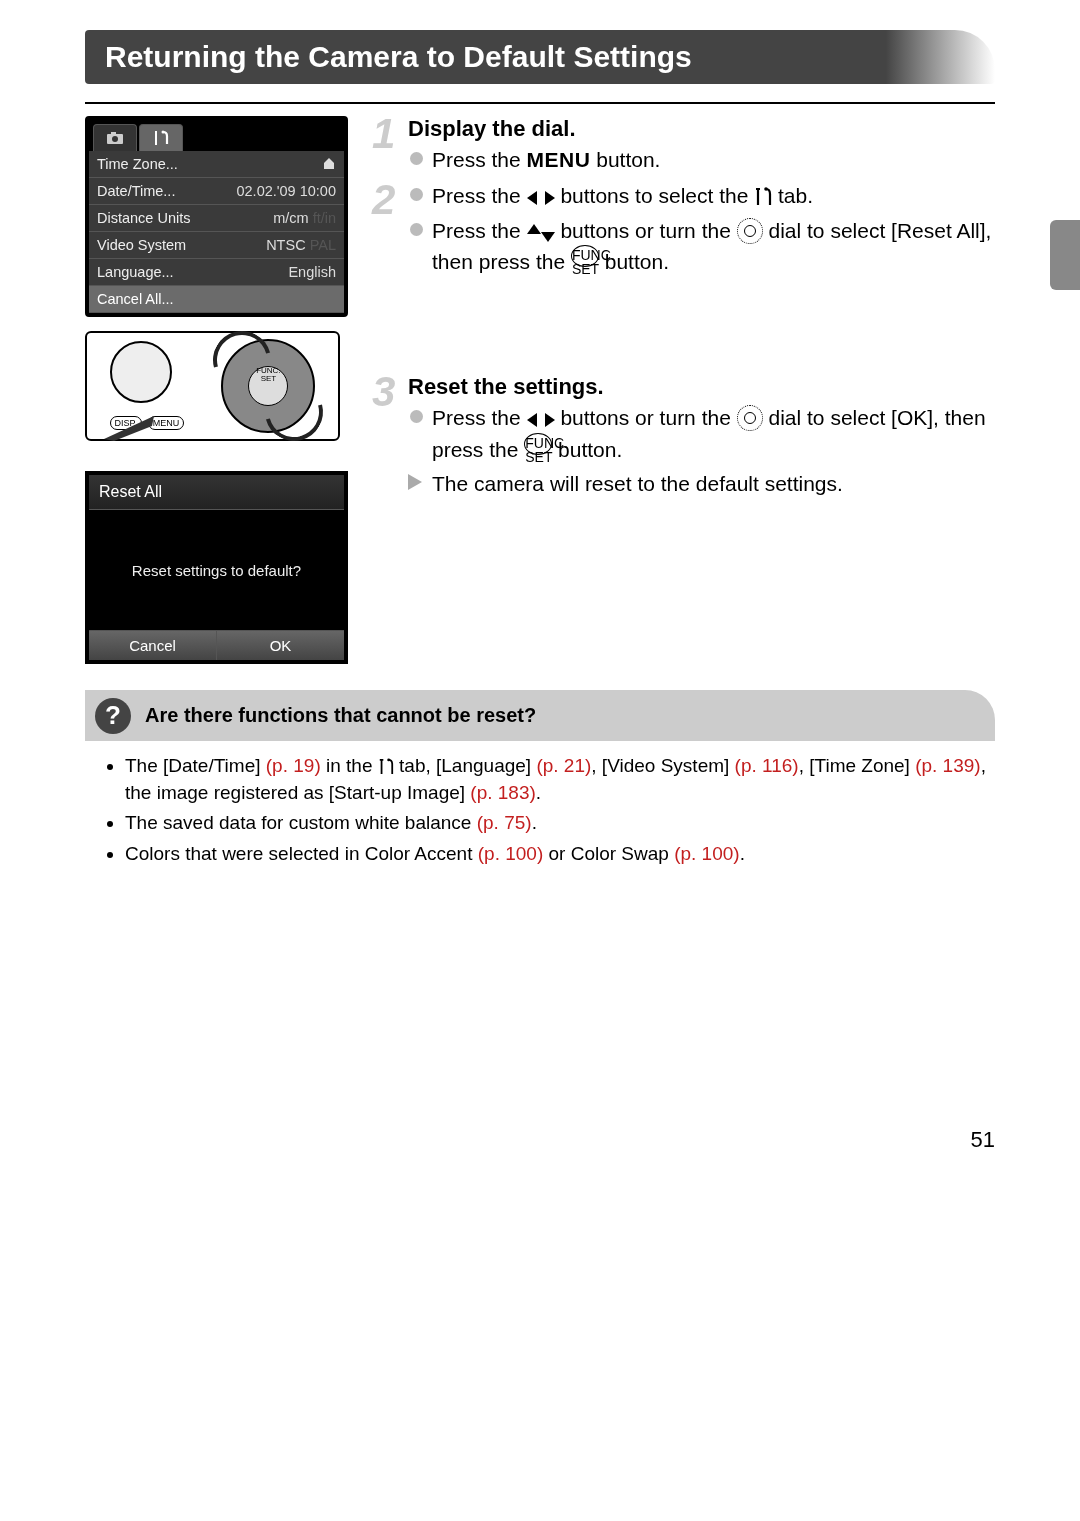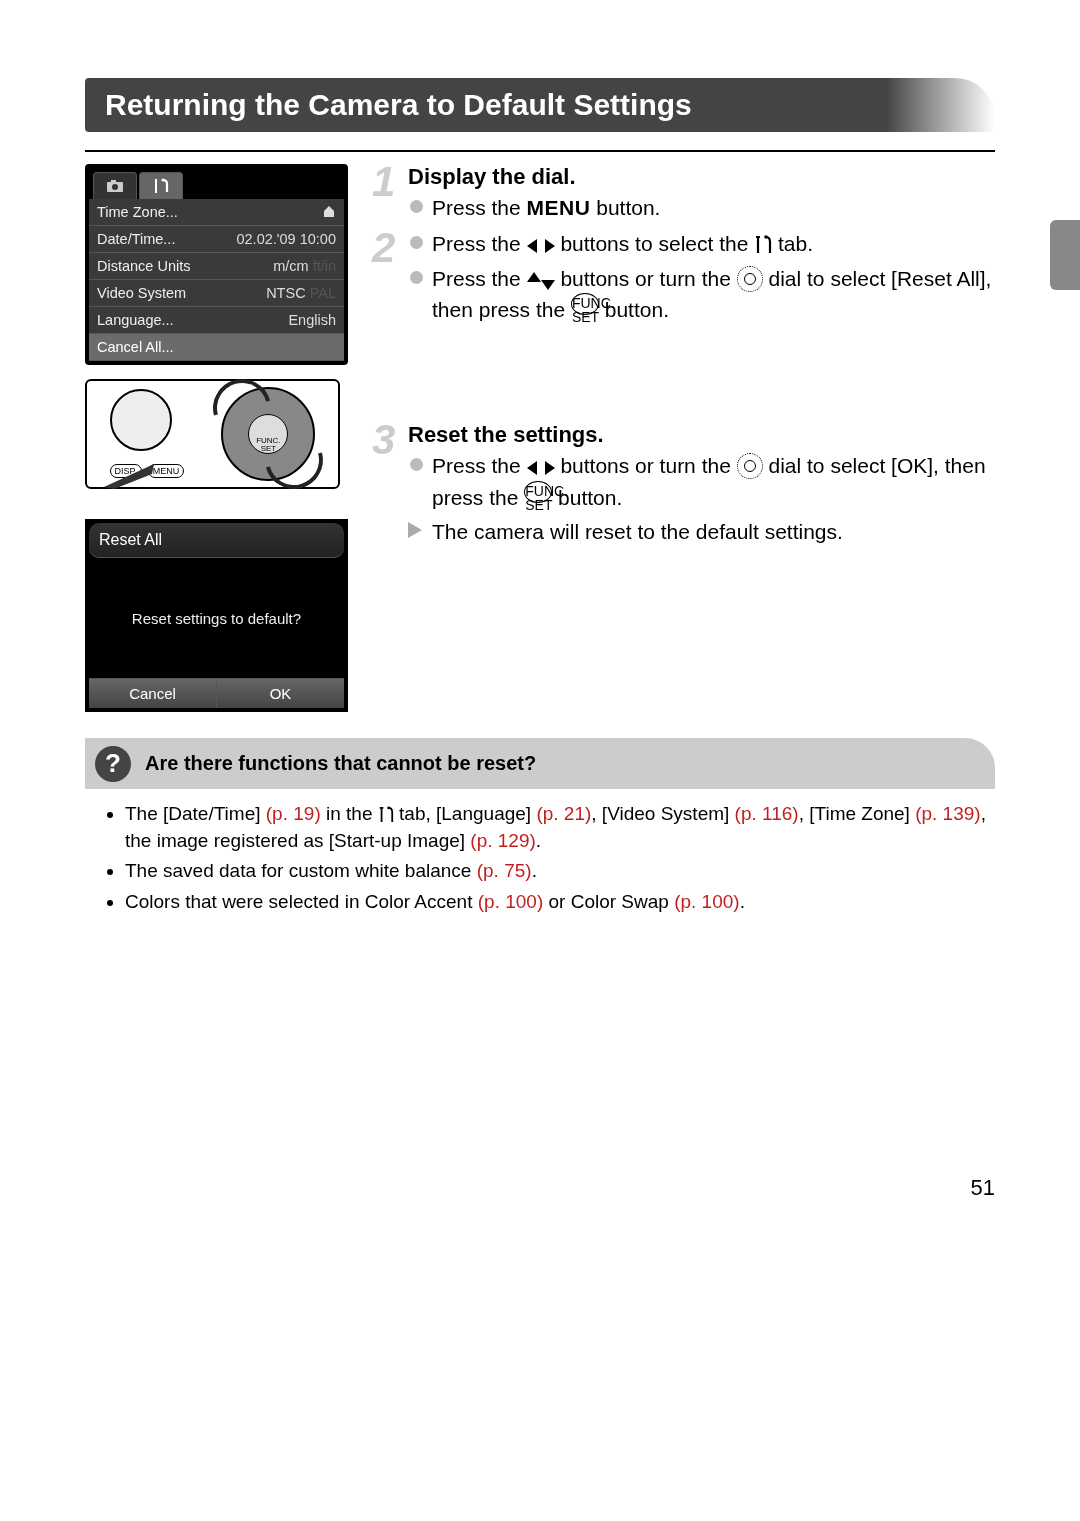--- a/index.html
+++ b/index.html
@@ -5,21 +5,20 @@
   body {
     margin: 0;
     font-family: Arial, Helvetica, sans-serif;
     font-size: 21px;
     color: #000;
     background: #fff;
     width: 1080px;
   }
   .page {
     padding: 30px 85px 40px 85px;
-    margin-top: 48px;
   }
   .title-bar {
     background: linear-gradient(to right, #444 0%, #444 88%, #fff 100%);
     color: #fff;
     font-weight: bold;
     font-size: 30px;
     padding: 10px 20px;
     border-radius: 4px 40px 4px 4px;
     margin-bottom: 18px;
   }
@@ -131,21 +130,21 @@
     background: radial-gradient(circle,#bbb 30%, #888 31%, #888 100%);
   }
   .dpad .center {
     position:absolute;
     left:50%; top:50%;
     transform: translate(-50%,-50%);
     width:38px; height:38px;
     border:1.5px solid #000;
     border-radius:50%;
     background:#ddd;
-    display:flex;align-items:flex-end;justify-content:center;
+    display:flex;align-items:flex-start;justify-content:center;
     font-size:8px; text-align:center; line-height:1;
   }
   .arrow-curve {
     position:absolute;
     width: 50px; height: 50px;
     border: 4px solid #222;
     border-radius: 50%;
     border-right-color: transparent;
     border-bottom-color: transparent;
   }
@@ -157,21 +156,20 @@
     height: 185px;
     display: flex;
     flex-direction: column;
   }
   .dlg-title {
     color: #fff;
     padding: 8px 10px;
     font-size: 16px;
     border-bottom: 1px solid #555;
     background: linear-gradient(#333,#222);
-    border-radius: 10px;
   }
   .dlg-body {
     flex: 1;
     display: flex;
     align-items: center;
     justify-content: center;
     color: #eee;
     font-size: 15px;
     text-align: center;
   }
@@ -472,21 +470,21 @@
 
   <ul class="notes">
     <li>
       <span>The [Date/Time] </span><span class="pref">(p. 19)</span><span> in the </span>
       <svg class="icon" width="16" height="18" viewBox="0 0 18 20">
           <path d="M4 2 L4 18 M2 2 L6 2" stroke="#000" stroke-width="2"></path>
           <path d="M12 2 Q16 2 16 7 L16 18" stroke="#000" stroke-width="2" fill="none"></path>
           <circle cx="12" cy="2" r="1.6" fill="#000"></circle>
         </svg>
       <span> tab, [Language] </span><span class="pref">(p. 21)</span><span>, [Video System] </span>
-      <span class="pref">(p. 116)</span><span>, [Time Zone] </span><span class="pref">(p. 139)</span><span>, the image registered as [Start-up Image] </span><span class="pref">(p. 129)</span><span>.</span>
+      <span class="pref">(p. 116)</span><span>, [Time Zone] </span><span class="pref">(p. 139)</span><span>, the image registered as [Start-up Image] </span><span class="pref">(p. 183)</span><span>.</span>
     </li>
     <li>
       <span>The saved data for custom white balance </span><span class="pref">(p. 75)</span><span>.</span>
     </li>
     <li>
       <span>Colors that were selected in Color Accent </span><span class="pref">(p. 100)</span><span> or Color Swap </span><span class="pref">(p. 100)</span><span>.</span>
     </li>
   </ul>
 
   <div class="pagenum">51</div>

